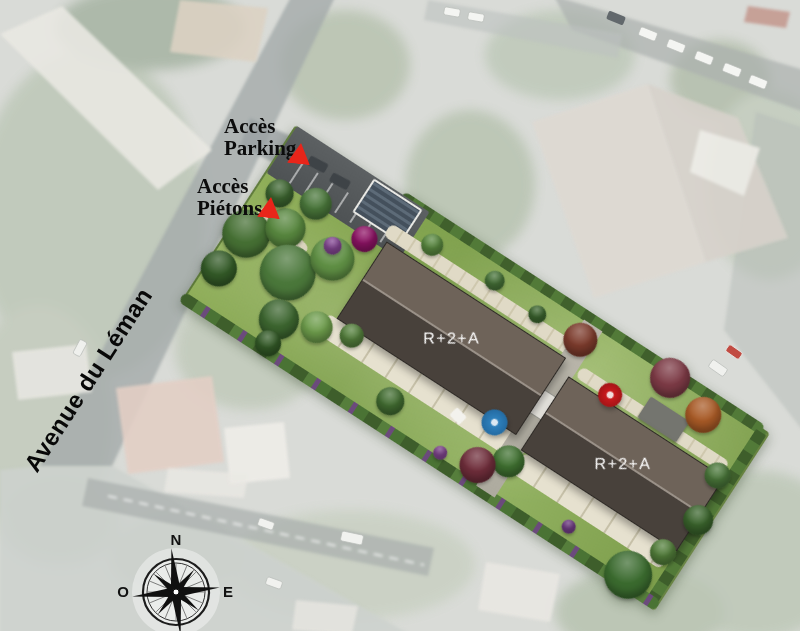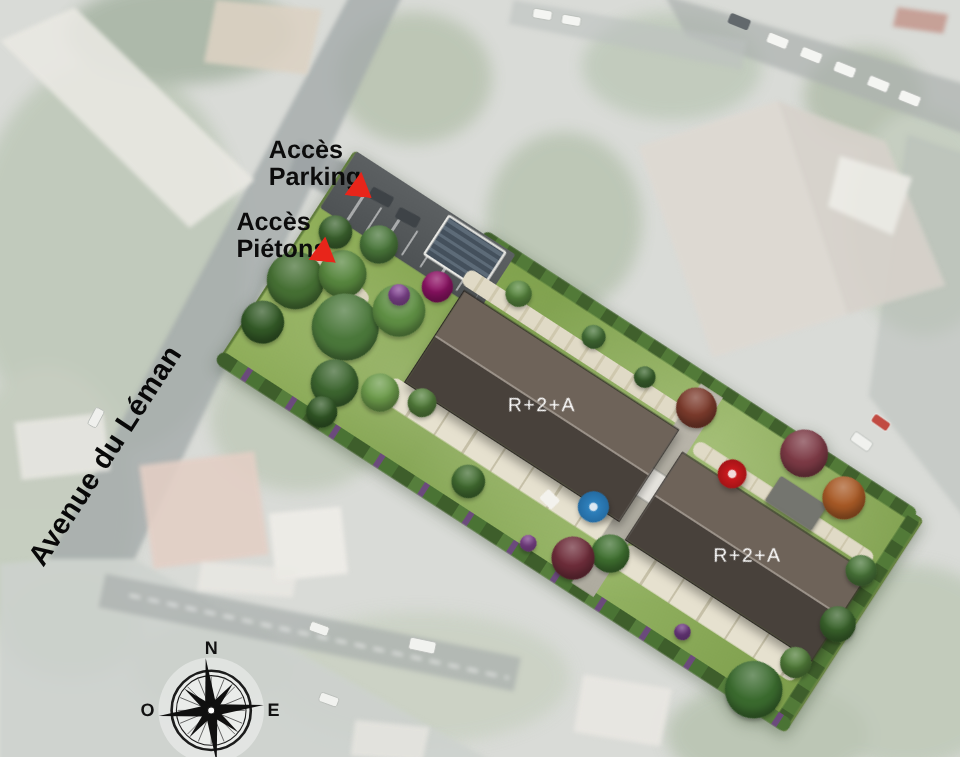--- a/index.html
+++ b/index.html
@@ -58,21 +58,21 @@
   .umb-blue{left:316px;top:128px;width:26px;height:26px;
         background:radial-gradient(circle, #dce8f2 0 3px, #2e80bc 4px, #1d5e92);}
   .umb-red{left:399px;top:43px;width:24px;height:24px;
         background:radial-gradient(circle, #f2dcdc 0 3px, #c8191d 4px, #8e1012);}
   .tent{position:absolute;left:288px;top:150px;width:14px;height:11px;background:#f3f2ed;
         transform:rotate(12deg);border-radius:2px;}
   .trees-layer{position:absolute;inset:0;}
   .tree{position:absolute;border-radius:50%;}
 
   
-  .ann{position:absolute;color:#0c0c0c;font-size:21px;font-weight:700;line-height:1.07;white-space:nowrap;}
+  .ann{position:absolute;color:#0c0c0c;font-size:21px;font-weight:700;line-height:1.07;white-space:nowrap;font-family:Liberation Serif, serif;}
   .ann-parking{left:224px;top:115px;}
   .ann-pietons{left:197px;top:175px;}
   .marker{position:absolute;background:var(--marker-red,#e8251a);
         clip-path:polygon(52% 0,100% 100%,0 100%);}
   .marker-parking{left:288px;top:143px;width:23px;height:21px;transform:rotate(6deg);}
   .marker-pietons{left:258px;top:197px;width:23px;height:21px;transform:rotate(6deg);}
   .street{position:absolute;left:42px;top:449px;height:28px;line-height:28px;
         color:#080808;font-size:24px;font-weight:700;letter-spacing:.5px;white-space:nowrap;
         transform-origin:0 100%;transform:rotate(-57deg);}
   .compass{position:absolute;left:111px;top:527px;}

